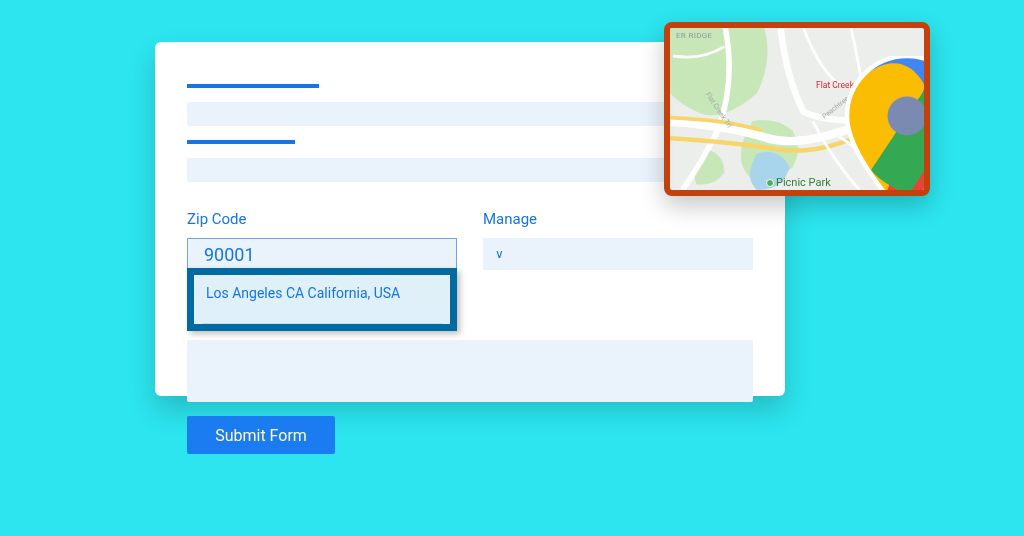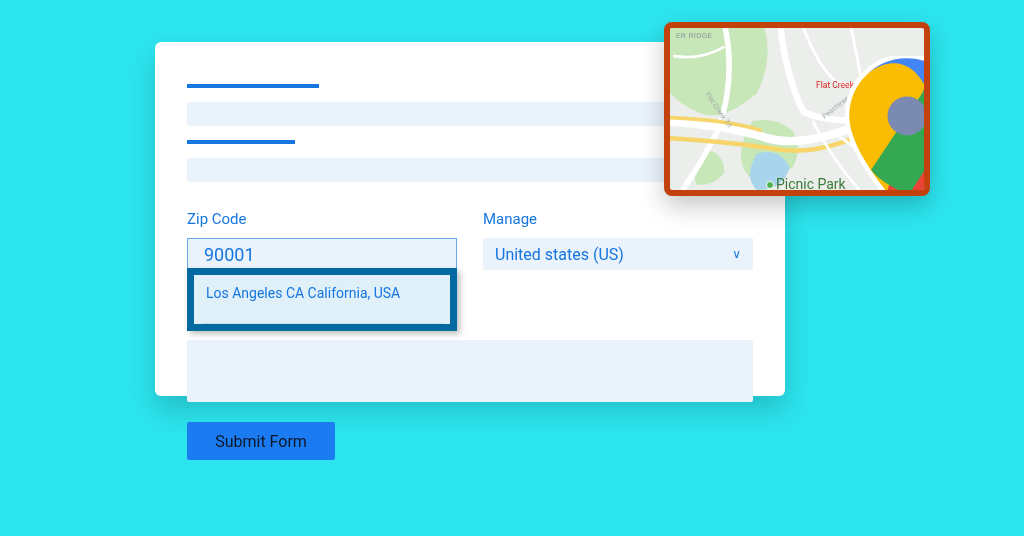--- a/index.html
+++ b/index.html
@@ -94,25 +94,25 @@
       cursor: pointer;
     }
     .textarea-skeleton {
       height: 62px;
       background: #eaf2fb;
       width: 100%;
       border-radius: 2px;
       margin-top: 70px;
     }
     .submit {
-      margin-top: 20px;
+      margin-top: 14px;
       height: 38px;
       width: 148px;
       background: #1a7cf0;
-      color: #0f172a;
+      color: #fef9c3;
       font-size: 16px;
       border: none;
       border-radius: 2px;
       cursor: pointer;
       padding: 0 12px;
     }
     
     .map {
       position: absolute;
       left: 664px;
@@ -121,21 +121,21 @@
       height: 174px;
       background: #e8ecea;
       border: 6px solid #c2410c;
       border-radius: 8px;
       box-shadow: 0 10px 24px rgba(0,0,0,0.22);
       overflow: hidden;
     }
     .map svg { width: 100%; height: 100%; display: block; }
     .g-pin { position: absolute; left: 110px; top: 28px; width: 30px; height: 40px; z-index: 2; }
     .poi-red { position: absolute; left: 146px; top: 52px; font-size: 8.5px; color: #d62222; z-index: 2; white-space: nowrap; }
-    .poi-green { position: absolute; font-size: 14px; color: #3a7a3a; z-index: 2; white-space: nowrap; }
+    .poi-green { position: absolute; font-size: 11px; color: #3a7a3a; z-index: 2; white-space: nowrap; }
     .poi-green .dot { display:inline-block; width:8px;height:8px;border-radius:50%;background:#4caf50;border:1.5px solid #fff;margin-right:2px;vertical-align:middle; }
     .area {
       position: absolute;
       font-size: 8px;
       color: #8d9a99;
       letter-spacing: 0.04em;
       z-index: 2;
       line-height: 1.1;
     }
     .road {
@@ -156,21 +156,20 @@
   <div class="field-skeleton"></div>
 
   <div class="form-row" style="margin-top:28px;">
     <div class="form-col">
       <div class="field-label">Zip Code</div>
       <input class="text-input" value="90001" style="">
     </div>
     <div class="form-col">
       <div class="field-label">Manage</div>
       <div class="select">
-        <span>United states (US)</span>
         <span class="caret">∨</span>
       </div>
     </div>
 
     <div class="autocomplete">
       <div class="ac-item">Los Angeles CA California, USA</div>
       <hr class="ac-hr">
     </div>
   </div>
 

